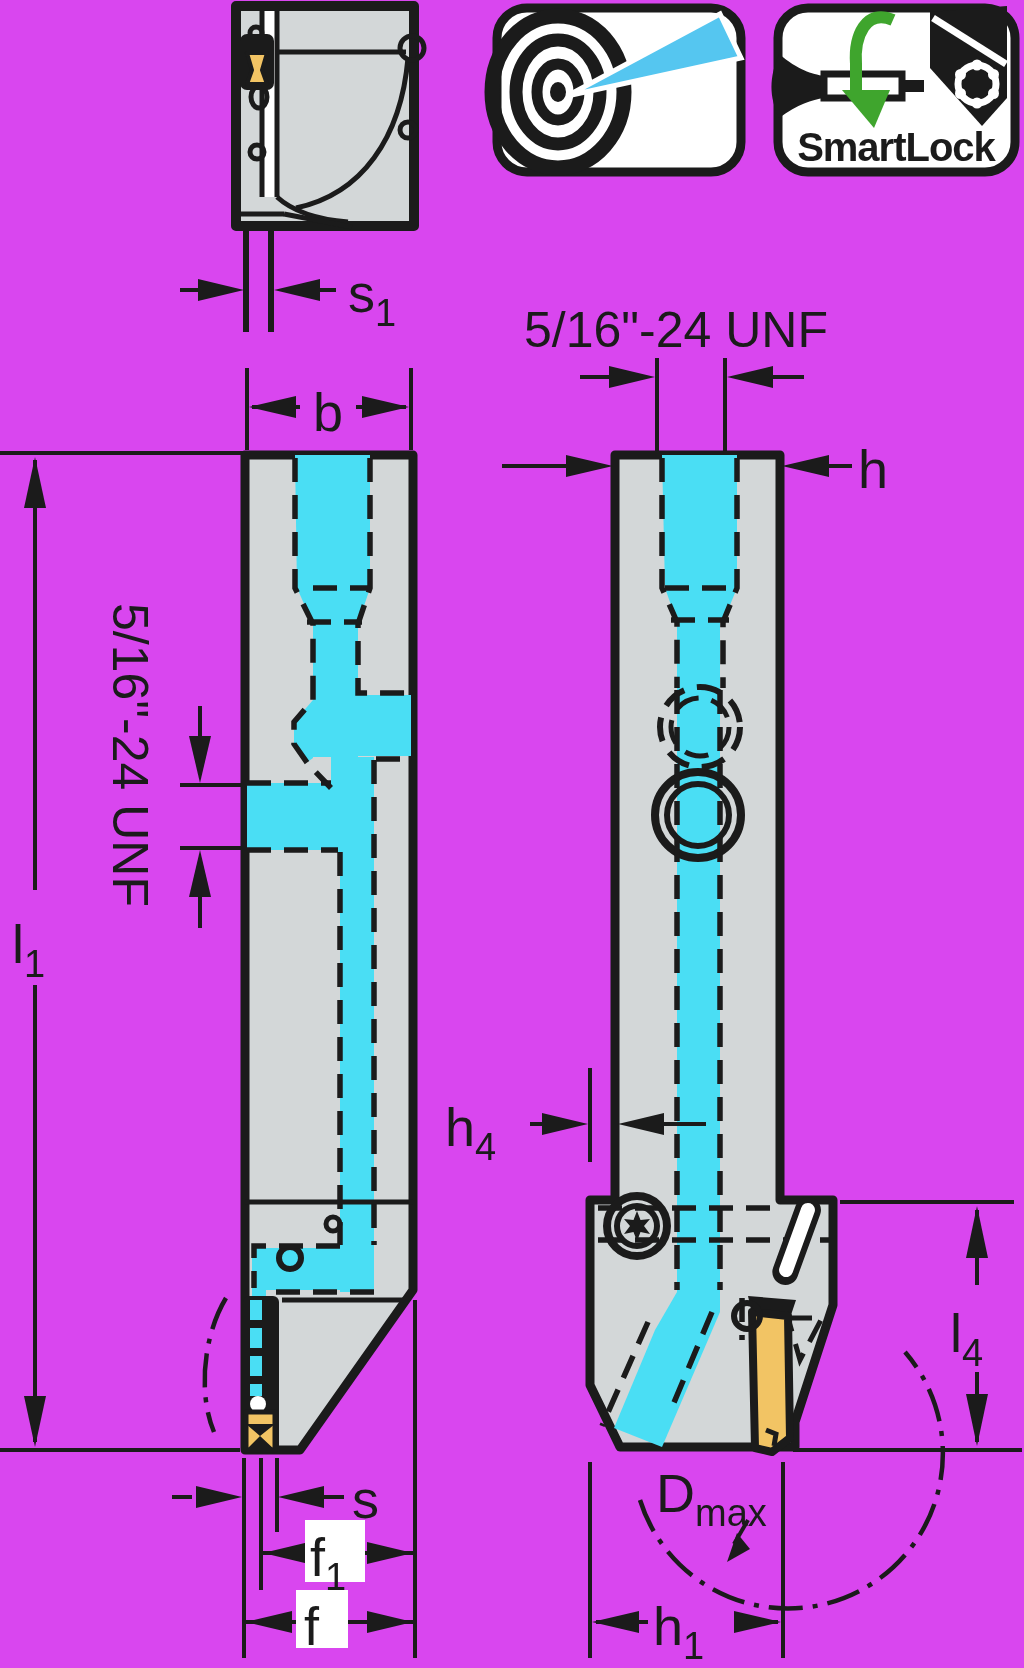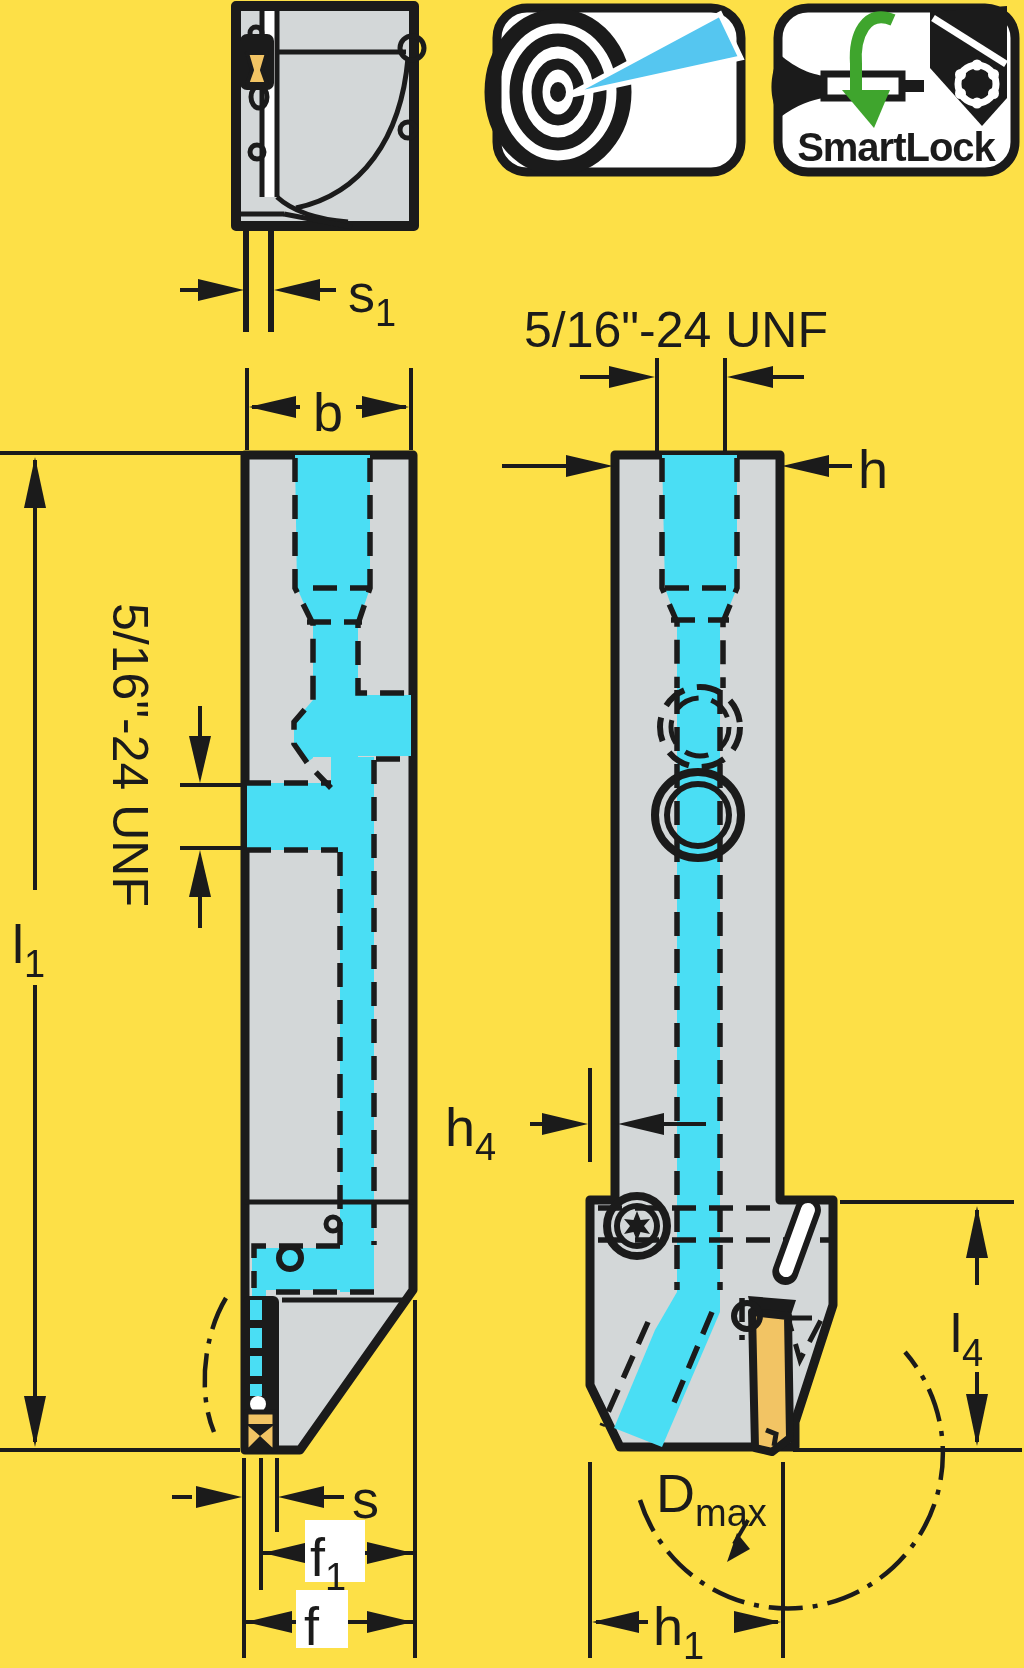--- a/index.html
+++ b/index.html
@@ -1,16 +1,16 @@
 <!DOCTYPE html>
 <html><head>
 <meta charset="utf-8">
 <style>
   html,body{margin:0;padding:0;background:#ffffff;}
-  .stage{position:relative;width:1024px;height:1668px;background:#fde047;overflow:hidden;}
+  .stage{position:relative;width:1024px;height:1668px;background:#d946ef;overflow:hidden;}
   svg{display:block;}
   text{font-family:"Liberation Sans",sans-serif;fill:#1b1b1b;}
   .dimtxt{font-size:54px;}
   .sub{font-size:38px;}
   .unf{font-size:50px;}
   .brand{font-size:40px;font-weight:700;letter-spacing:-1px;}
   .ol{stroke:#1b1b1b;stroke-linejoin:round;}
   .ln{stroke:#1b1b1b;fill:none;}
   .dash{stroke:#1b1b1b;fill:none;stroke-dasharray:24 13;}
   .dashdot{stroke:#1b1b1b;fill:none;stroke-dasharray:34 10 5 10;}

